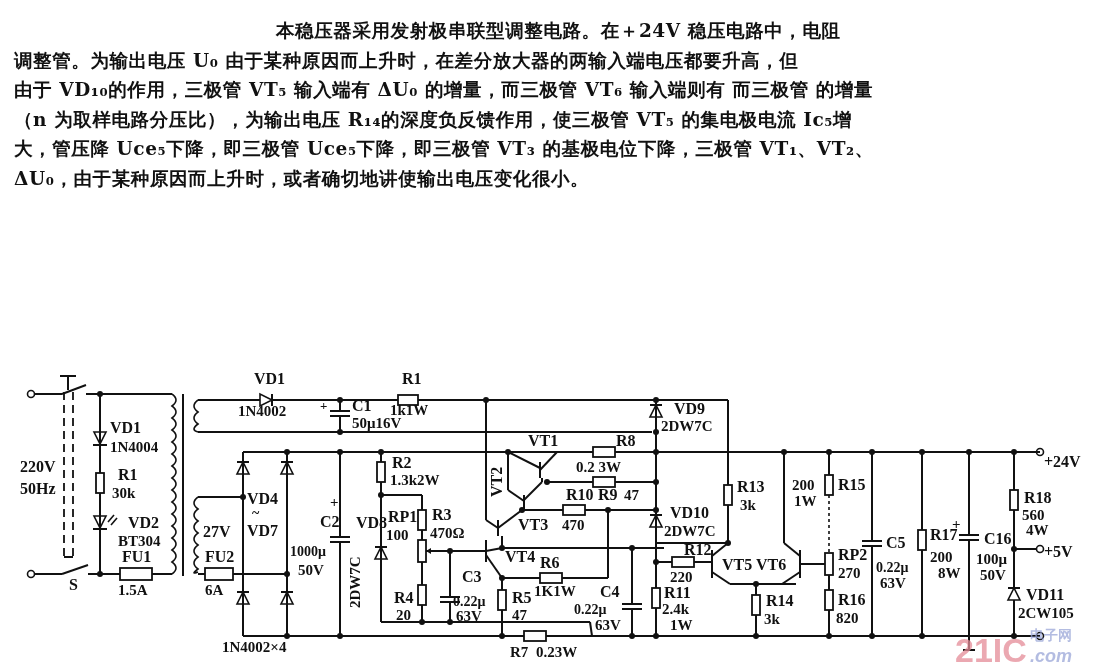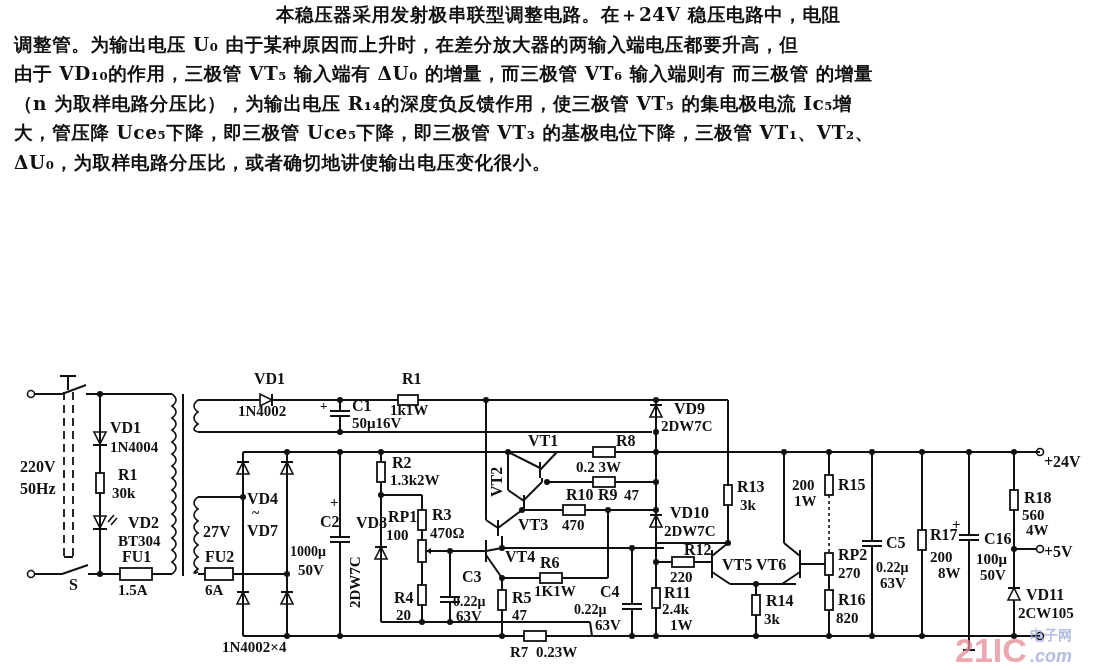--- a/index.html
+++ b/index.html
@@ -1,38 +1,38 @@
 <!DOCTYPE html>
 <html><head>
 <meta charset="utf-8">
 <style>
   html, body { margin:0; padding:0; background:#ffffff; }
   body { width:1097px; height:670px; position:relative; overflow:hidden; font-family:"DejaVu Serif","Liberation Serif",serif; color:#111; }
-  .para { position:absolute; left:14px; top:0; width:905px; font-size:18.5px; line-height:29.5px; letter-spacing:0.6px; font-weight:bold; }
+  .para { position:absolute; left:14px; top:16px; width:905px; font-size:18.5px; line-height:29.5px; letter-spacing:0.6px; font-weight:bold; }
   .para .line { white-space:nowrap; height:29.5px; }
   .para .indent { padding-left:262px; }
   svg { position:absolute; left:0; top:0; }
   svg text { font-family:"Liberation Serif","DejaVu Serif",serif; font-weight:bold; fill:#111; }
   .w { stroke:#111; stroke-width:2; fill:none; }
   .wt { stroke:#111; stroke-width:1.6; fill:none; }
   .dot { fill:#111; }
   .res { stroke:#111; stroke-width:1.8; fill:#fff; }
   .dash { stroke:#111; stroke-width:1.8; fill:none; stroke-dasharray:8 5; }
   .wm { font-family:"Liberation Sans",sans-serif; font-weight:bold; }
 </style>
 </head>
 <body>
 
 <div class="para">
   <div class="line indent">本稳压器采用发射极串联型调整电路。在＋24V 稳压电路中，电阻</div>
   <div class="line">调整管。为输出电压 U₀ 由于某种原因而上升时，在差分放大器的两输入端电压都要升高，但</div>
   <div class="line">由于 VD₁₀的作用，三极管 VT₅ 输入端有 ΔU₀ 的增量，而三极管 VT₆ 输入端则有 而三极管 的增量</div>
   <div class="line">（n 为取样电路分压比），为输出电压 R₁₄的深度负反馈作用，使三极管 VT₅ 的集电极电流 Ic₅增</div>
   <div class="line">大，管压降 Uce₅下降，即三极管 Uce₅下降，即三极管 VT₃ 的基极电位下降，三极管 VT₁、VT₂、</div>
-  <div class="line">ΔU₀，为取样电路分压比，或者确切地讲使输出电压变化很小。</div>
+  <div class="line">ΔU₀，由于某种原因而上升时，或者确切地讲使输出电压变化很小。</div>
 </div>
 
 <svg width="1097" height="670" viewBox="0 0 1097 670">
 
   <g>
     <circle cx="31" cy="394" r="3.5" class="wt" fill="#fff"></circle>
     <circle cx="31" cy="574" r="3.5" class="wt" fill="#fff"></circle>
     <line x1="35" y1="394" x2="62" y2="394" class="w"></line>
     <line x1="62" y1="394" x2="86" y2="385" class="w"></line>
     <line x1="35" y1="574" x2="62" y2="574" class="w"></line>

